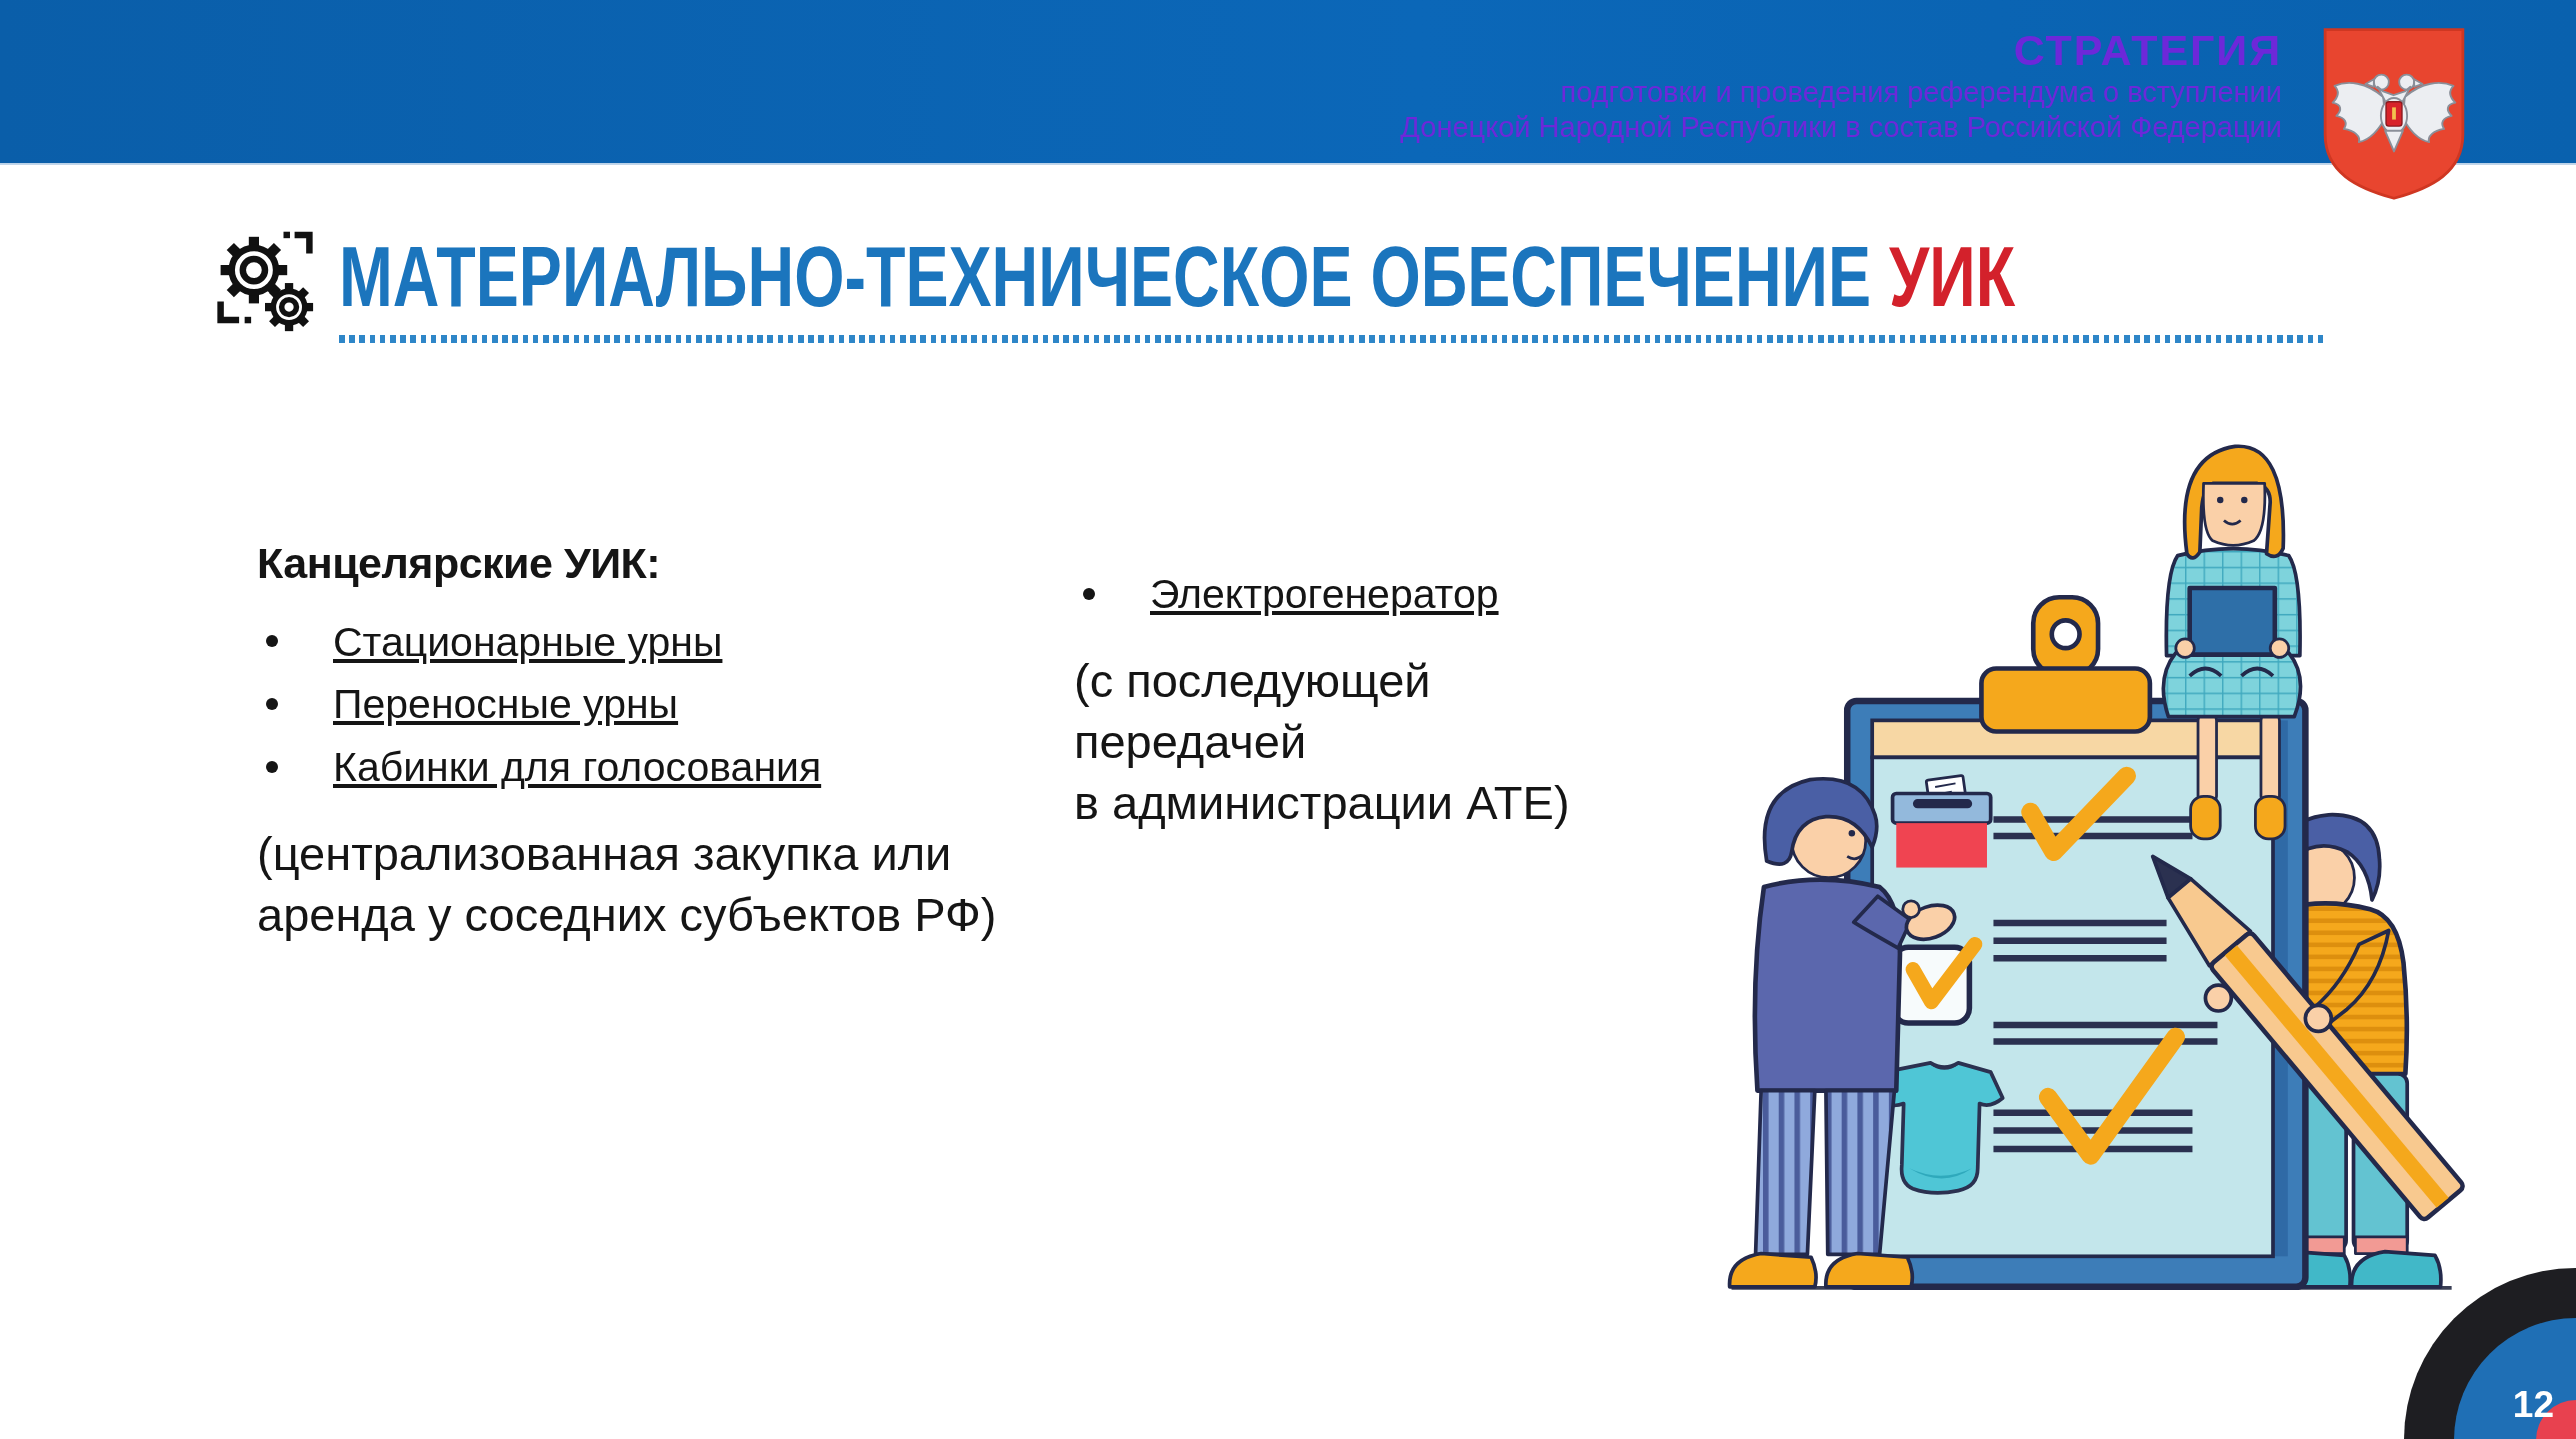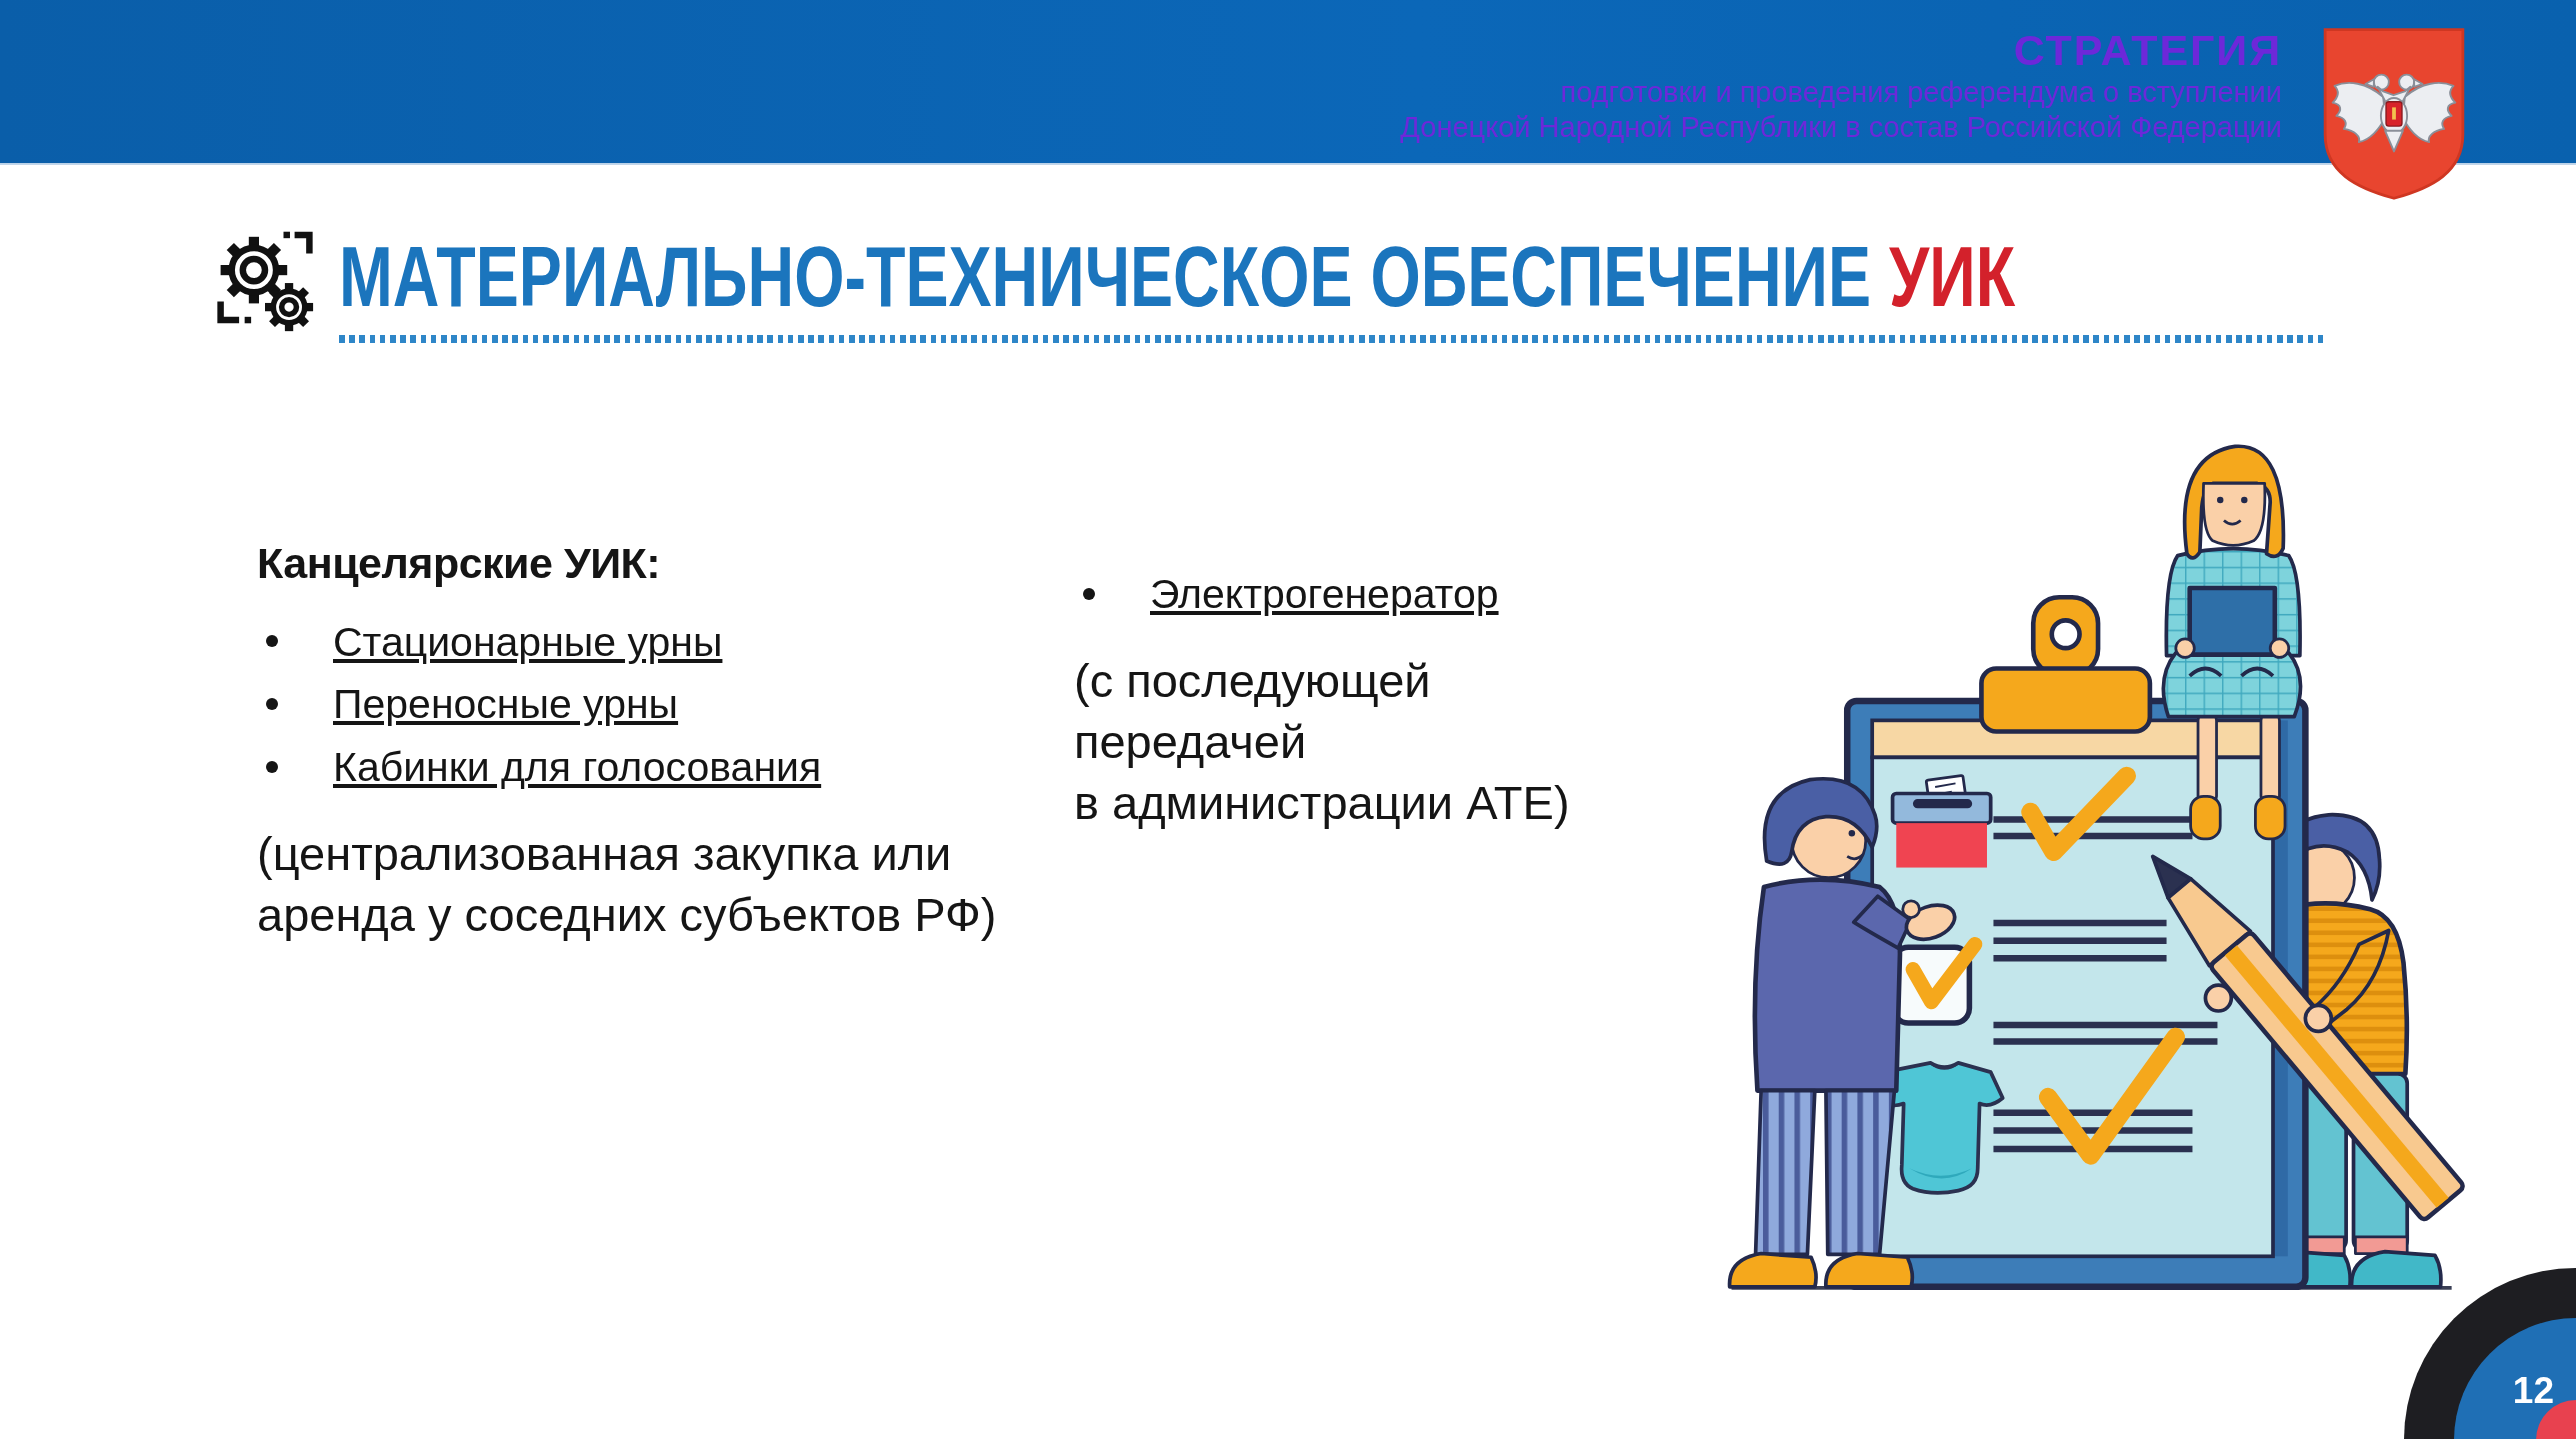--- a/index.html
+++ b/index.html
@@ -32,21 +32,21 @@
   ul.bullets.extra{margin-top:32px;}
   ul.bullets li{position:relative;padding-left:76px;font-size:41px;line-height:46px;margin-bottom:16.7px;text-decoration:underline;}
   ul.bullets li::before{content:"";position:absolute;left:9.3px;top:16.7px;width:12px;height:12px;
     border-radius:50%;background:#151515;}
   .note{margin-top:33px;font-size:47px;line-height:61px;}
   
   .badge-outer,.badge-blue,.badge-red{position:absolute;border-radius:50%;}
   .badge-outer{width:343px;height:343px;right:-171px;bottom:-171px;background:#1e1e22;}
   .badge-blue{width:244px;height:244px;right:-122px;bottom:-122px;background:#1f6fb5;}
   .badge-red{width:80px;height:80px;right:-40px;bottom:-40px;background:#e8414f;}
-  .badge-num{position:absolute;right:22px;bottom:28px;color:#fff;font-size:37px;font-weight:600;}
+  .badge-num{position:absolute;right:22px;bottom:14px;color:#fff;font-size:37px;font-weight:600;}
   .illus{position:absolute;left:1713px;top:398px;width:759px;height:903px;}
 </style>
 </head>
 <body>
 
 <div class="slide">
 
   <div class="header-bar"></div>
   <div class="header-text">
     <div class="header-title">СТРАТЕГИЯ</div>

